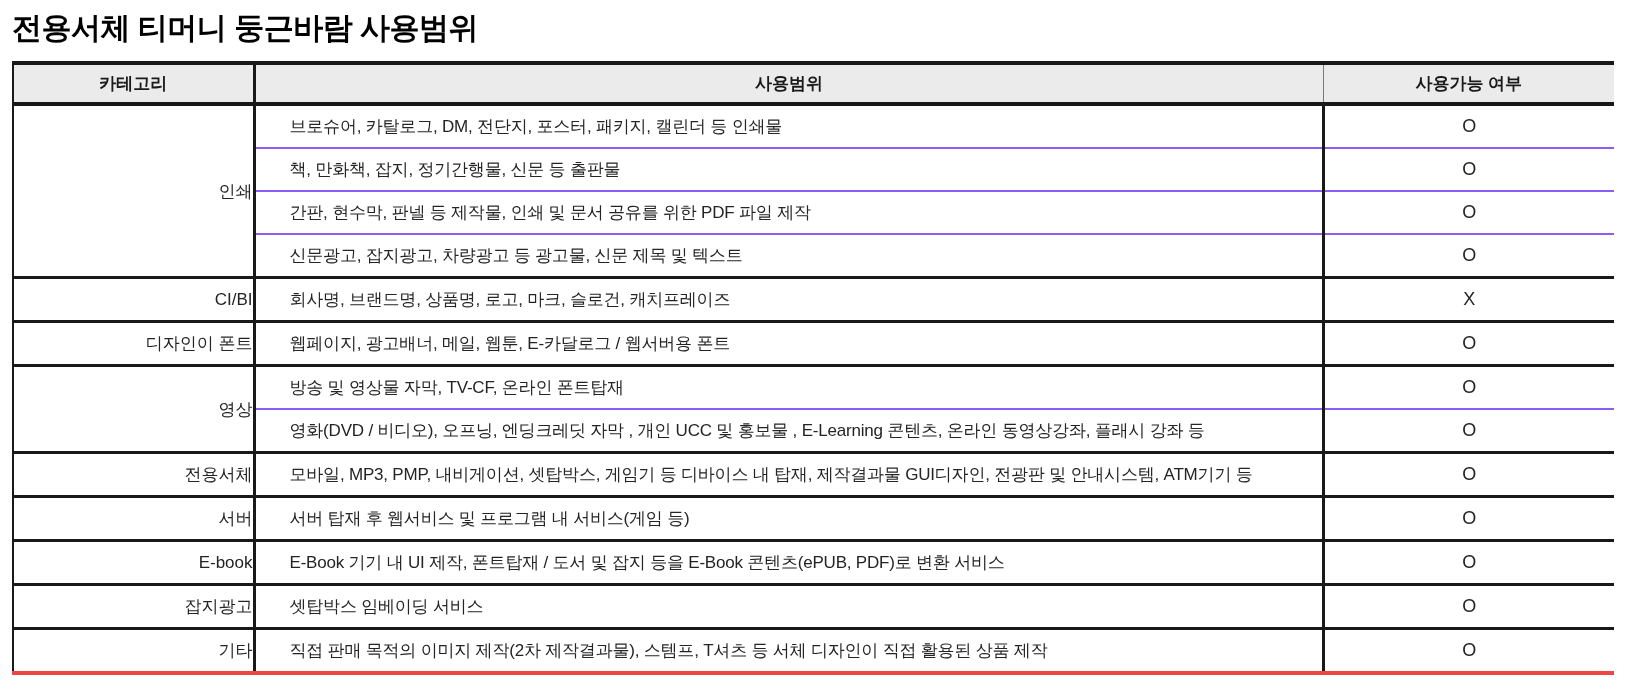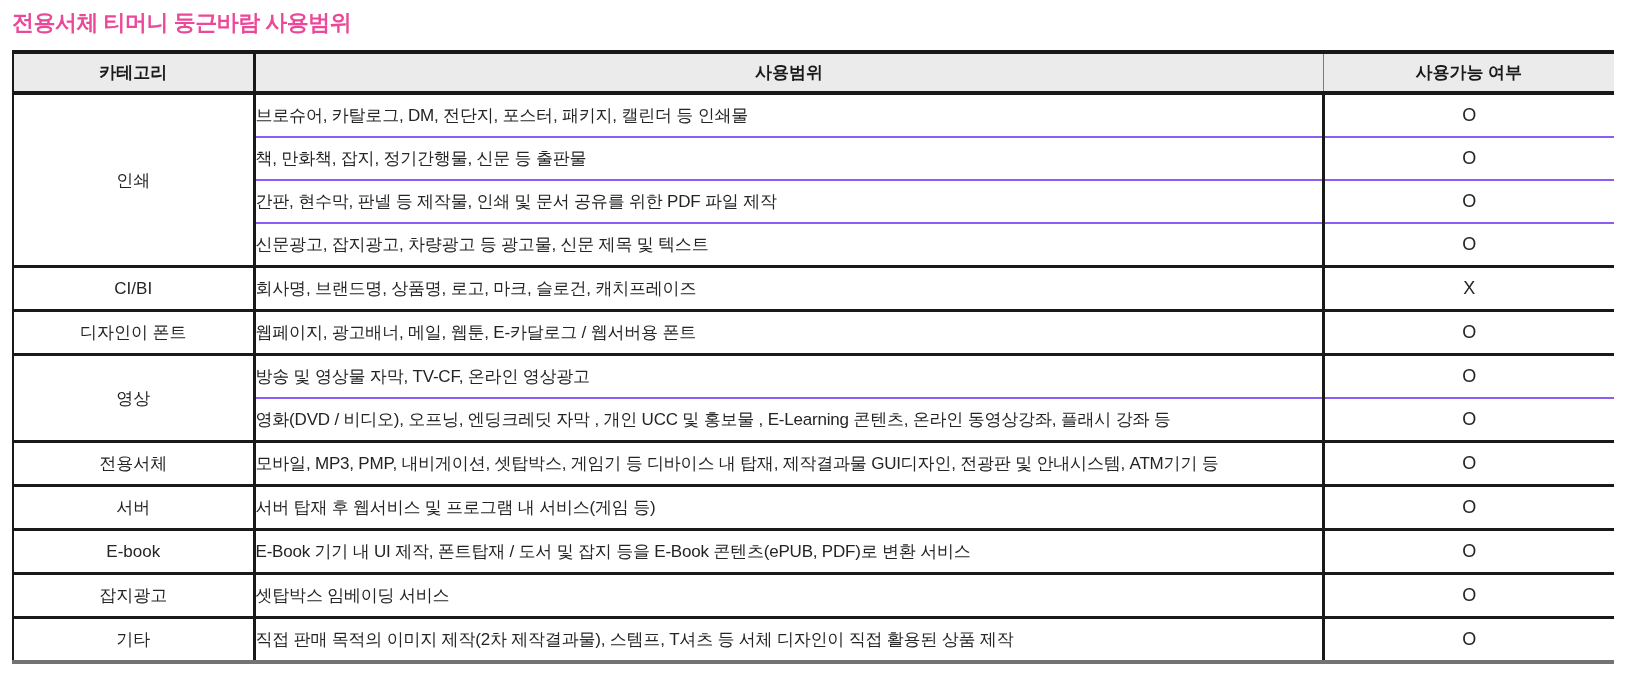--- a/index.html
+++ b/index.html
@@ -9,24 +9,24 @@
     height: 697px;
     background: #ffffff;
     font-family: "Liberation Sans", "DejaVu Sans", sans-serif;
     color: #1f1f1f;
     overflow: hidden;
   }
   .page {
     padding: 6px 20px 0 12px;
   }
   .page-title {
-    font-size: 22px;
+    font-size: 30px;
     font-weight: 800;
     letter-spacing: -0.5px;
-    color: #ec4899;
+    color: #000000;
     margin: 2px 0 12px 0;
   }
   table.usage-table {
     border-collapse: collapse;
     table-layout: fixed;
     width: 1601px;
   }
   col.c-cat { width: 241px; }
   col.c-scope { width: 1069px; }
   col.c-allowed { width: 291px; }
@@ -46,37 +46,38 @@
   .usage-table th.h-scope { border-right: 1px solid #3b82f6; }
 
   .usage-table td {
     font-size: 17px;
     color: #242424;
     height: 41px;
     padding: 0;
     background: #ffffff;
   }
   .usage-table td.cat {
-    text-align: center;
+    text-align: right;
     border-left: 2px solid #191919;
     border-right: 3px solid #191919;
   }
   .usage-table td.scope {
     text-align: left;
+    padding-left: 34px;
     padding-right: 10px;
     border-right: 3px solid #191919;
     letter-spacing: -0.2px;
   }
   .usage-table td.allowed {
     text-align: center;
     font-size: 18px;
   }
   .usage-table tr.inner td { border-top: 2px solid #8b5cf6; }
   .usage-table tr.group-start td { border-top: 3px solid #191919; }
-  .usage-table tbody tr:last-child td { border-bottom: 4px solid #737373; }
+  .usage-table tbody tr:last-child td { border-bottom: 4px solid #ef4444; }
 </style>
 </head>
 <body>
 
 <div class="page">
   <h1 class="page-title">전용서체 티머니 둥근바람 사용범위</h1>
 
   <table class="usage-table">
     <colgroup>
       <col class="c-cat">
@@ -113,21 +114,21 @@
           <td class="scope">회사명, 브랜드명, 상품명, 로고, 마크, 슬로건, 캐치프레이즈</td>
           <td class="allowed">X</td>
         </tr>
         <tr class="group-start">
           <td class="cat" rowspan="1">디자인이 폰트</td>
           <td class="scope">웹페이지, 광고배너, 메일, 웹툰, E-카달로그 / 웹서버용 폰트</td>
           <td class="allowed">O</td>
         </tr>
         <tr class="group-start">
           <td class="cat" rowspan="2">영상</td>
-          <td class="scope">방송 및 영상물 자막, TV-CF, 온라인 영상광고</td>
+          <td class="scope">방송 및 영상물 자막, TV-CF, 온라인 폰트탑재</td>
           <td class="allowed">O</td>
         </tr>
         <tr class="inner">
           <td class="scope">영화(DVD / 비디오), 오프닝, 엔딩크레딧 자막 , 개인 UCC 및 홍보물 , E-Learning 콘텐츠, 온라인 동영상강좌, 플래시 강좌 등</td>
           <td class="allowed">O</td>
         </tr>
         <tr class="group-start">
           <td class="cat" rowspan="1">전용서체</td>
           <td class="scope">모바일, MP3, PMP, 내비게이션, 셋탑박스, 게임기 등 디바이스 내 탑재, 제작결과물 GUI디자인, 전광판 및 안내시스템, ATM기기 등</td>
           <td class="allowed">O</td>

